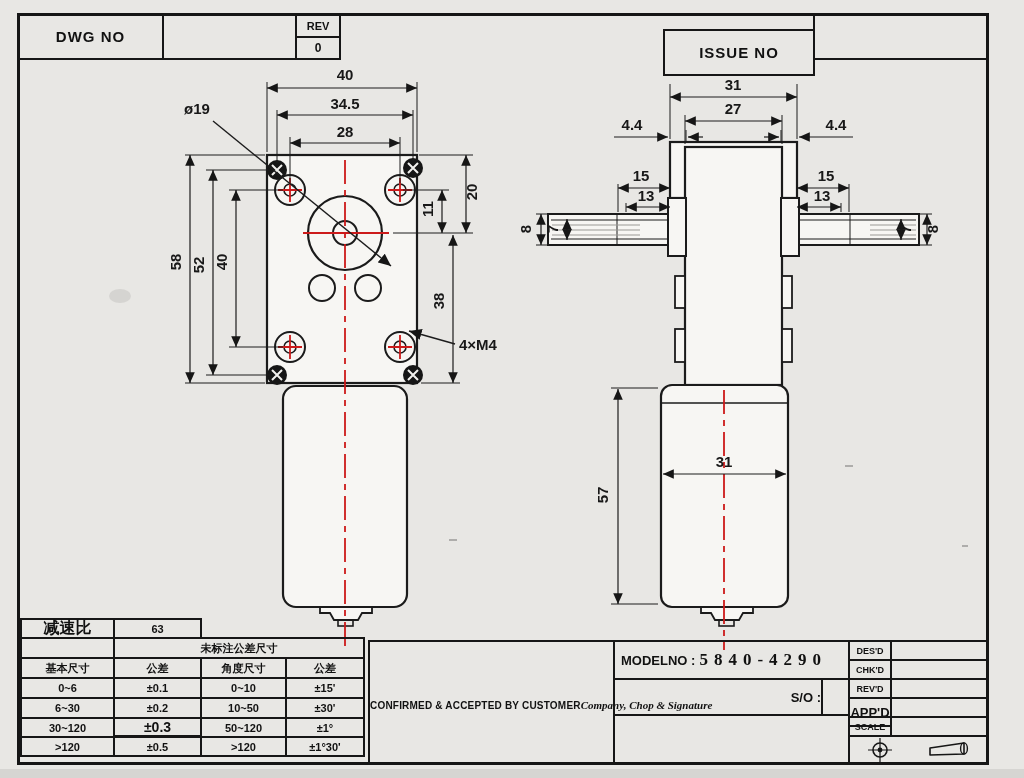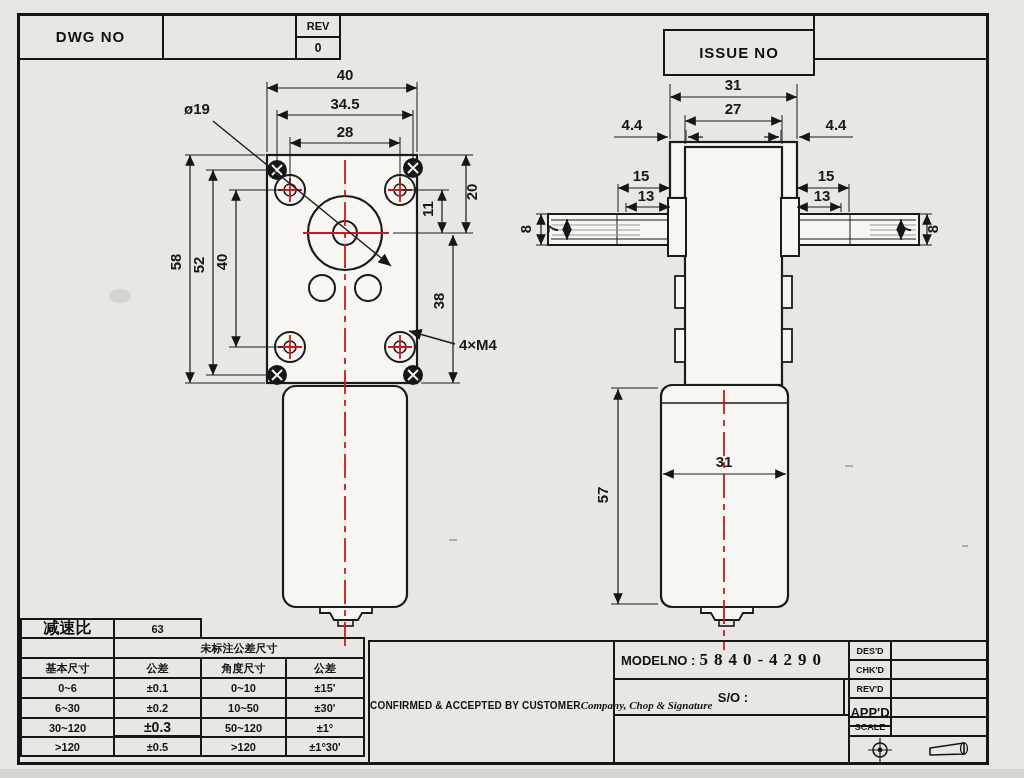--- a/index.html
+++ b/index.html
@@ -252,21 +252,21 @@
 
 <div class="cell" style="left:368px;top:640px;width:247px;height:125px;flex-direction:row;justify-content:flex-start;padding-top:5px">
   <span class="confirm-l1">CONFIRMED &amp; ACCEPTED BY CUSTOMER</span>
   <span class="confirm-l2">Company, Chop &amp; Signature</span>
 </div>
 
 <div class="cell" style="left:613px;top:640px;width:237px;height:40px;justify-content:flex-start;padding-left:6px">
   <span class="model-label">MODELNO :</span>
   <span class="model-value">5840-4290</span>
 </div>
-<div class="cell" style="left:613px;top:678px;width:232px;height:38px;justify-content:center;padding-left:8px">
+<div class="cell" style="left:613px;top:678px;width:210px;height:38px;justify-content:flex-end;padding-left:8px">
   <span class="so-label">S/O :</span>
 </div>
 <div class="cell" style="left:613px;top:714px;width:237px;height:51px"></div>
 
 <div>
   <div class="cell" style="left:848px;top:640px;width:44px;height:21px;font-size:9px">DES'D</div>
   <div class="cell" style="left:890px;top:640px;width:99px;height:21px"></div>
   <div class="cell" style="left:848px;top:659px;width:44px;height:21px;font-size:9px">CHK'D</div>
   <div class="cell" style="left:890px;top:659px;width:99px;height:21px"></div>
   <div class="cell" style="left:848px;top:678px;width:44px;height:21px;font-size:9px">REV'D</div>

